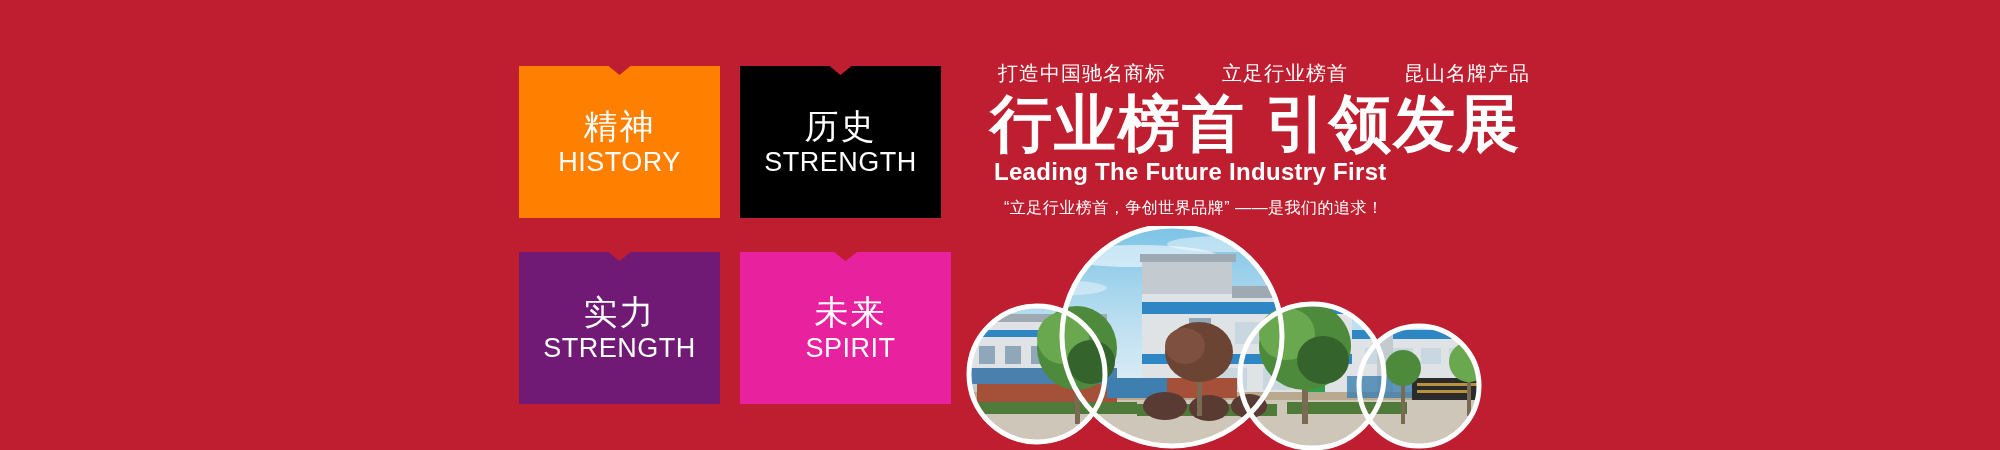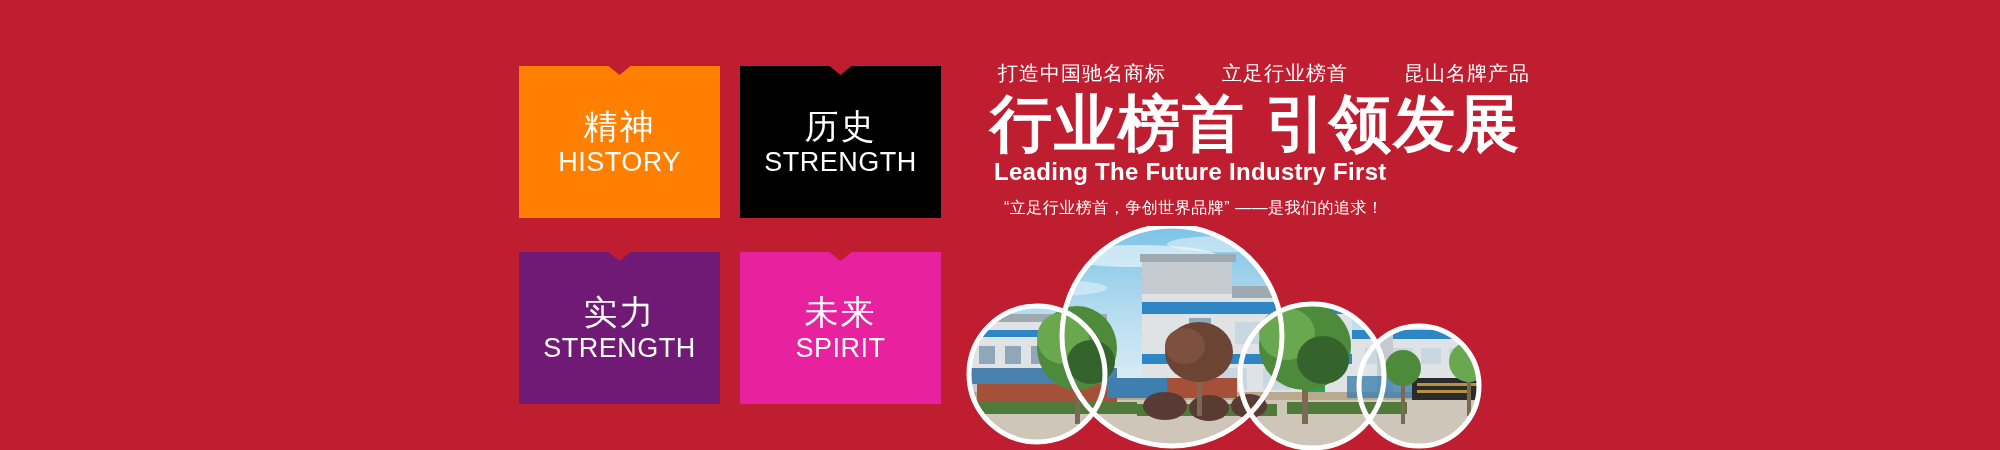--- a/index.html
+++ b/index.html
@@ -49,21 +49,21 @@
     white-space: nowrap;
   }
   .tile .en {
     font-size: 27px;
     letter-spacing: 0.5px;
     white-space: nowrap;
   }
   .tile-spirit   { left: 0px;   top: 0px;   background: #ff7f00; }
   .tile-history  { left: 221px; top: 0px;   background: #000000; }
   .tile-strength { left: 0px;   top: 186px; background: #701a75; }
-  .tile-future   { left: 221px; top: 186px; background: #e8219e; }
+  .tile-future   { left: 221px; top: 186px; background: #e8219e; padding-left: 10px; }
 
   
   .textblock {
     position: absolute;
     left: 990px;
     top: 60px;
     width: 520px;
     color: #ffffff;
   }
   .eyebrow {

